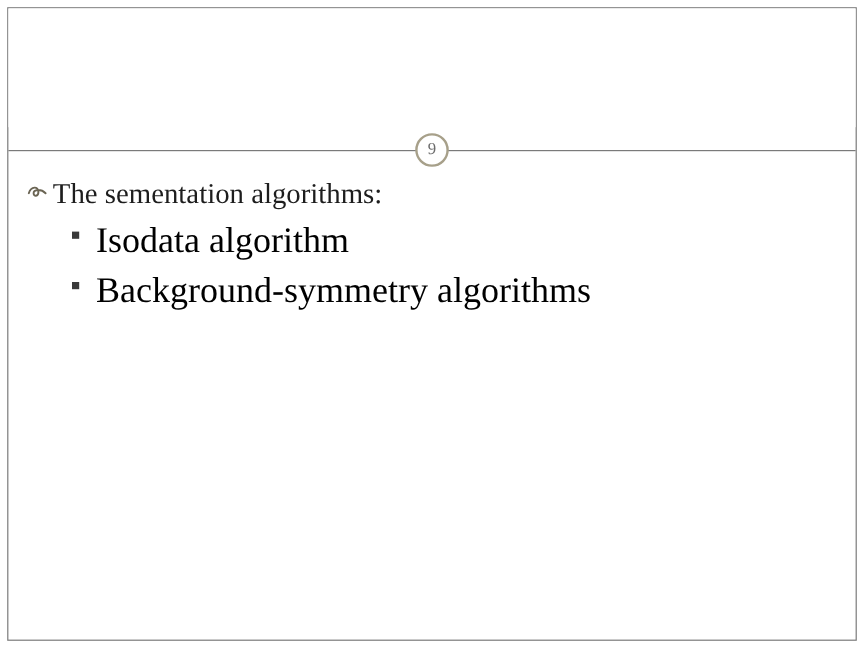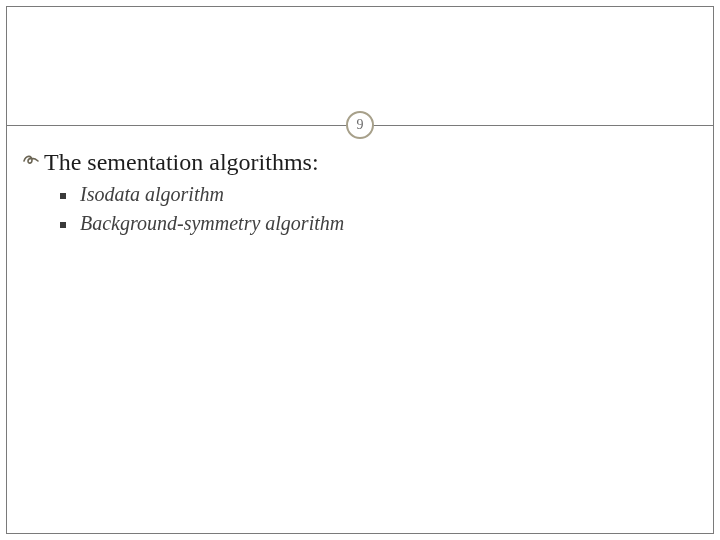--- a/index.html
+++ b/index.html
@@ -91,24 +91,23 @@
     margin-bottom: 2px;
   }
   .square-bullet {
     width: 6px;
     height: 6px;
     background: #3a3a3a;
     flex: 0 0 auto;
     margin-top: 12px;
   }
   .sub-text {
-    font-size: 20px;
-    color: #404040;
+    font-size: 30px;
+    color: #000000;
     line-height: 1.35;
-    font-style: italic;
   }
 </style>
 </head>
 <body>
 
 <div class="slide">
   <div class="outer-border"></div>
   <div class="header-band"></div>
   <div class="top-rule"></div>
 
@@ -124,17 +123,17 @@
       <span class="heading-text">The sementation algorithms:</span>
     </div>
 
     <div class="sublist">
       <div class="sub-row">
         <span class="square-bullet"></span>
         <span class="sub-text">Isodata algorithm</span>
       </div>
       <div class="sub-row">
         <span class="square-bullet"></span>
-        <span class="sub-text">Background-symmetry algorithm</span>
+        <span class="sub-text">Background-symmetry algorithms</span>
       </div>
     </div>
   </div>
 </div>
 
 </body></html>

